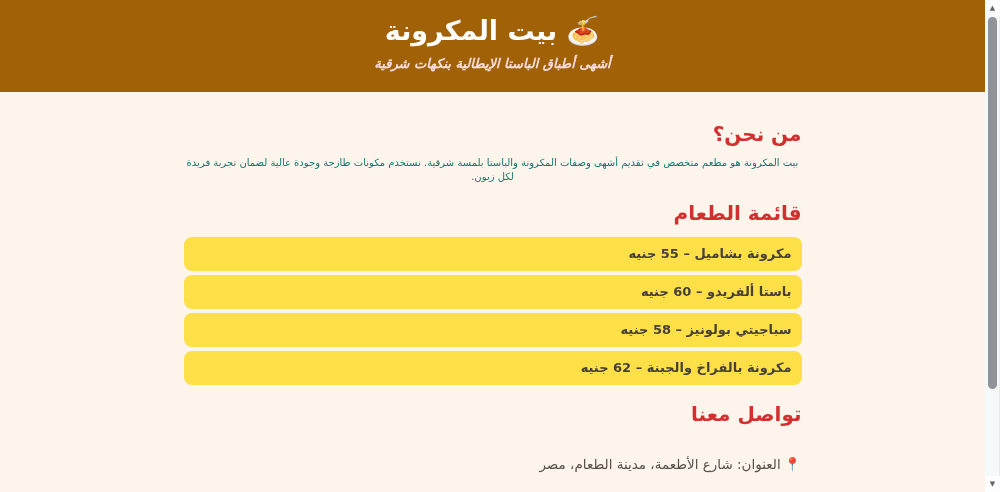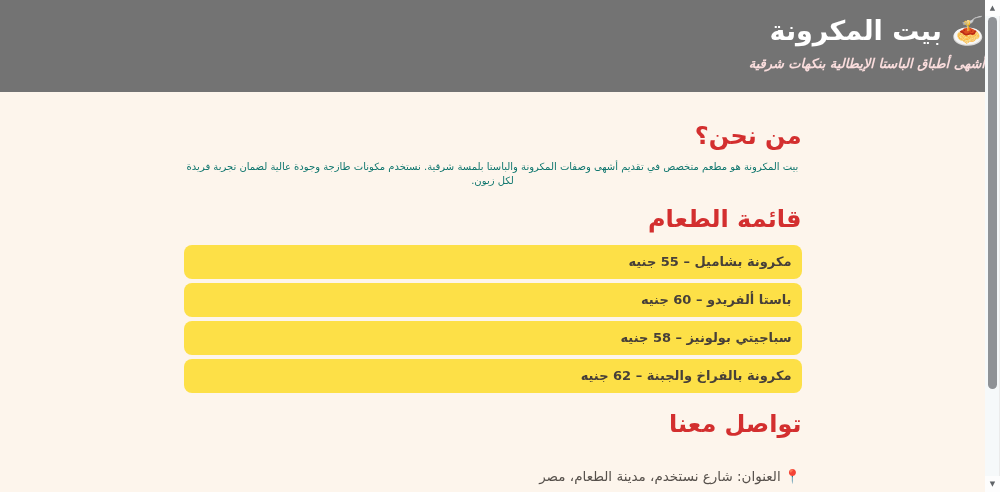--- a/index.html
+++ b/index.html
@@ -20,22 +20,23 @@
     position: absolute;
     top: 0; left: 0;
     width: 985px;
     height: 492px;
     overflow: hidden;
   }
   
   .site-header {
     width: 100%;
     height: 92px;
-    background: #737373;
+    background: #a16207;
     color: #ffffff;
+    text-align: center;
     padding-top: 15px;
   }
   .site-header h1 {
     margin: 0;
     font-size: 27px;
     font-weight: bold;
     letter-spacing: 0;
   }
   .site-header .tagline {
     margin: 9px 0 0 0;
@@ -44,21 +45,21 @@
     color: #fadddd;
     font-style: italic;
   }
   
   .container {
     width: 618px;
     margin: 0 auto;
   }
   h2.section-heading {
     color: #d32f2f;
-    font-size: 24px;
+    font-size: 20px;
     font-weight: bold;
     text-align: right;
   }
   .about h2.section-heading { margin: 30px 0 10px 0; }
   .about-text {
     margin: 0;
     font-size: 10px;
     line-height: 1.4;
     color: #0f766e;
     text-align: center;
@@ -146,21 +147,21 @@
         <ul class="menu-list">
           <li>مكرونة بشاميل – 55 جنيه</li>
           <li>باستا ألفريدو – 60 جنيه</li>
           <li>سباجيتي بولونيز – 58 جنيه</li>
           <li>مكرونة بالفراخ والجبنة – 62 جنيه</li>
         </ul>
       </section>
 
       <section class="contact">
         <h2 class="section-heading">تواصل معنا</h2>
-        <p class="contact-line"><span class="c-icon">📍</span><span>العنوان: شارع نستخدم، مدينة الطعام، مصر</span></p>
+        <p class="contact-line"><span class="c-icon">📍</span><span>العنوان: شارع الأطعمة، مدينة الطعام، مصر</span></p>
       </section>
 
     </main>
   </div>
 
   <div class="scrollbar">
     <div class="sb-arrow up">▲</div>
     <div class="sb-thumb"></div>
     <div class="sb-arrow down">▼</div>
   </div>

